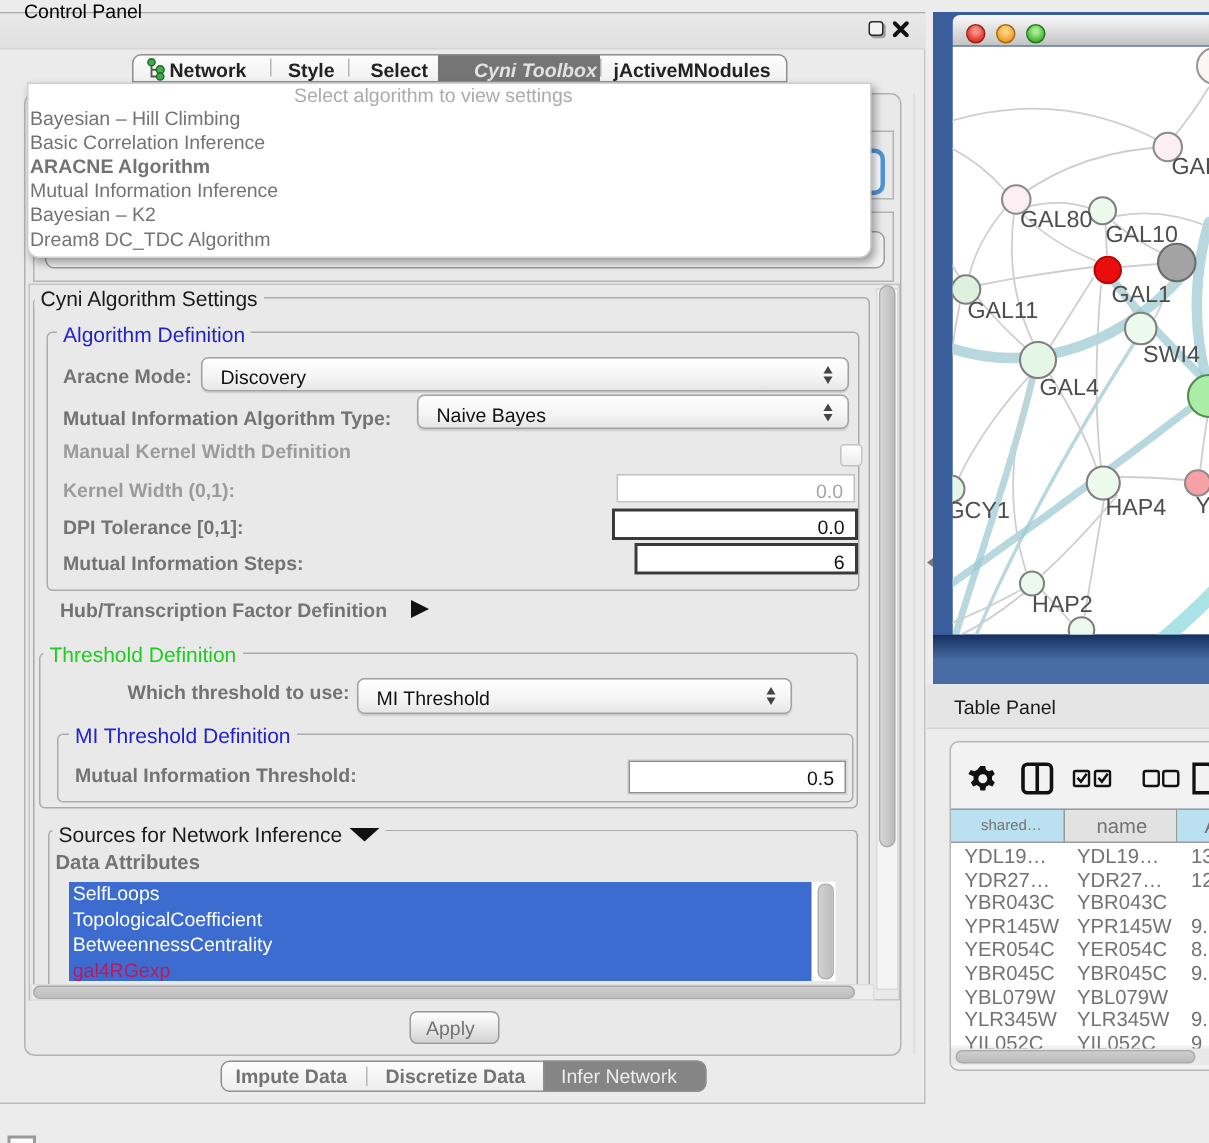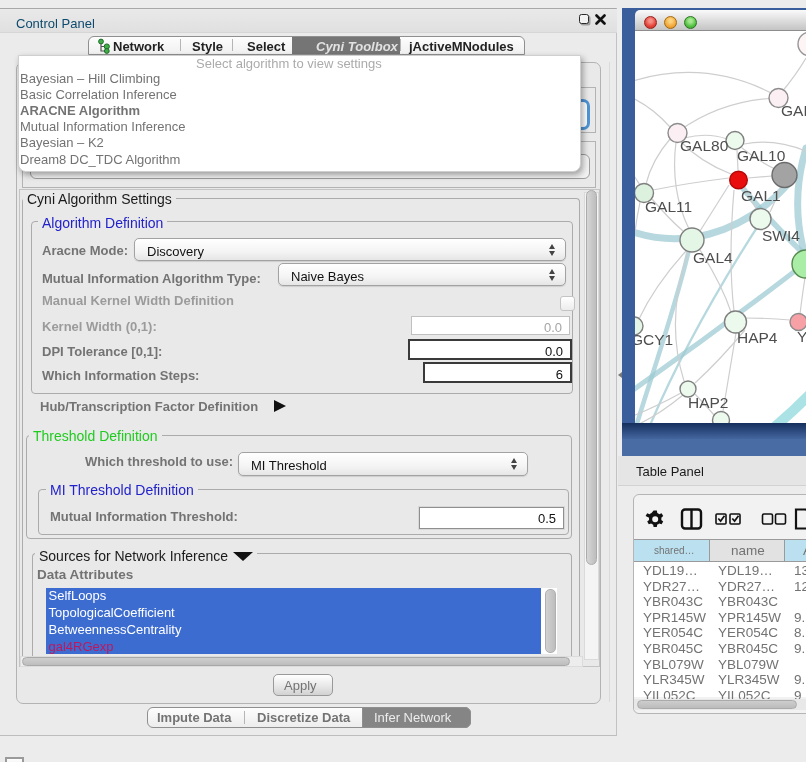--- a/index.html
+++ b/index.html
@@ -14,21 +14,21 @@
 .spin i{position:absolute;left:0;width:0;height:0;border-left:3.5px solid transparent;border-right:3.5px solid transparent;}
 .spin .up{top:1px;border-bottom:5px solid #444;}
 .spin .dn{bottom:1px;border-top:5px solid #444;}
 .fld{position:absolute;background:#fff;text-align:right;font-size:13px;color:#111;}
 .fld span{position:absolute;right:7px;top:3px;}
 </style></head><body>
 
 <div class="ab" style="left:0;top:8px;width:617px;height:728px;background:#ebebeb;border-top:1px solid #a8a8a8;border-right:1px solid #c2c2c2;border-bottom:1px solid #bdbdbd;box-sizing:border-box;"></div>
 
 <div class="ab" style="left:0;top:9px;width:617px;height:23px;background:linear-gradient(#e9e9e9,#e0e0e0);border-bottom:1px solid #d6d6d6;"></div>
-<div class="t" style="left:16px;top:16px;color:#0c4a6e;">Control Panel</div>
+<div class="t" style="left:16px;top:0;color:#000000;">Control Panel</div>
 
 <div class="ab" style="left:578.5px;top:14px;width:8px;height:8px;border:1.8px solid #2a2a2a;border-radius:2.5px;background:#f2f2f2;box-shadow:1.5px 1.5px 0 #9f9f9f;"></div>
 <svg class="ab" style="left:595px;top:14px;" width="11" height="11" viewBox="0 0 11 11">
     <path d="M1.5 1.5 L9.5 9.5 M9.5 1.5 L1.5 9.5" stroke="#111" stroke-width="2.6" stroke-linecap="round"></path>
   </svg>
 
 <div class="ab" style="left:88px;top:36px;width:435px;height:17px;border:1px solid #8f8f8f;border-radius:6px 6px 0 0;background:linear-gradient(#fdfdfd,#f0f0f0);"></div>
 <div class="ab" style="left:180px;top:39px;width:1px;height:12px;background:#b5b5b5;"></div>
 <div class="ab" style="left:232px;top:39px;width:1px;height:12px;background:#b5b5b5;"></div>
 <div class="ab" style="left:292px;top:36px;width:108px;height:17px;background:#757575;border-top:1px solid #8f8f8f;"></div>
@@ -82,21 +82,21 @@
 <div class="t b gray" style="left:42px;top:293px;">Manual Kernel Width Definition</div>
 <div class="ab" style="left:560px;top:296px;width:13px;height:13px;border:1px solid #c4c4c4;border-radius:3px;background:linear-gradient(#fff,#ececec);"></div>
 <div class="t b gray" style="left:42px;top:319px;">Kernel Width (0,1):</div>
 <div class="fld" style="left:411px;top:316px;width:157px;height:17px;border:1px solid #c0c0c0;">
     <span style="color:#a5a5a5;">0.0</span>
   </div>
 <div class="t b" style="left:42px;top:344px;">DPI Tolerance [0,1]:</div>
 <div class="fld" style="left:408px;top:339px;width:160px;height:17px;border:2px solid #3a3a3a;">
     <span>0.0</span>
   </div>
-<div class="t b" style="left:42px;top:368px;">Which Information Steps:</div>
+<div class="t b" style="left:42px;top:368px;">Mutual Information Steps:</div>
 <div class="fld" style="left:423px;top:362px;width:145px;height:17px;border:2px solid #3a3a3a;">
     <span>6</span>
   </div>
 
 <div class="t b" style="left:40px;top:399px;">Hub/Transcription Factor Definition</div>
 <div class="ab" style="left:274px;top:399.5px;width:0;height:0;border-top:6px solid transparent;border-bottom:6px solid transparent;border-left:12.5px solid #111;"></div>
 
 <div class="grp" style="left:26px;top:435px;width:544px;height:102px;"></div>
 <div class="gt" style="left:29px;top:429px;color:#1ecb1e;">Threshold Definition</div>
 <div class="t b" style="left:85px;top:454px;">Which threshold to use:</div>

